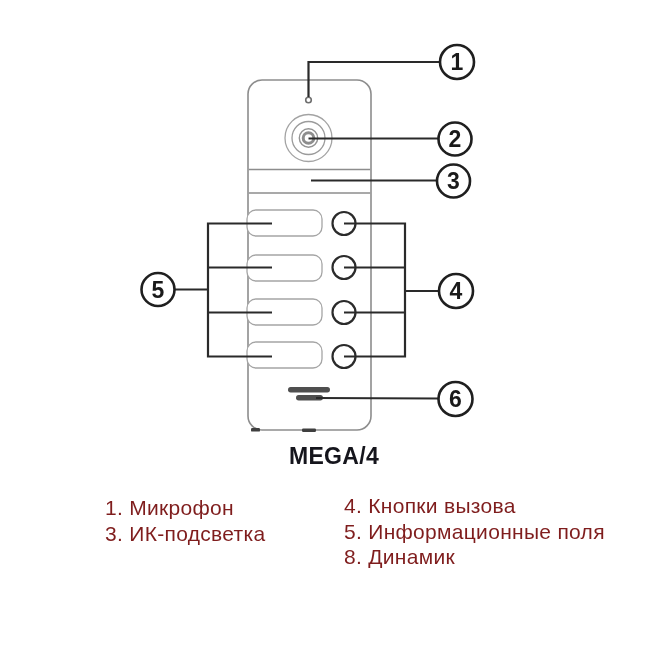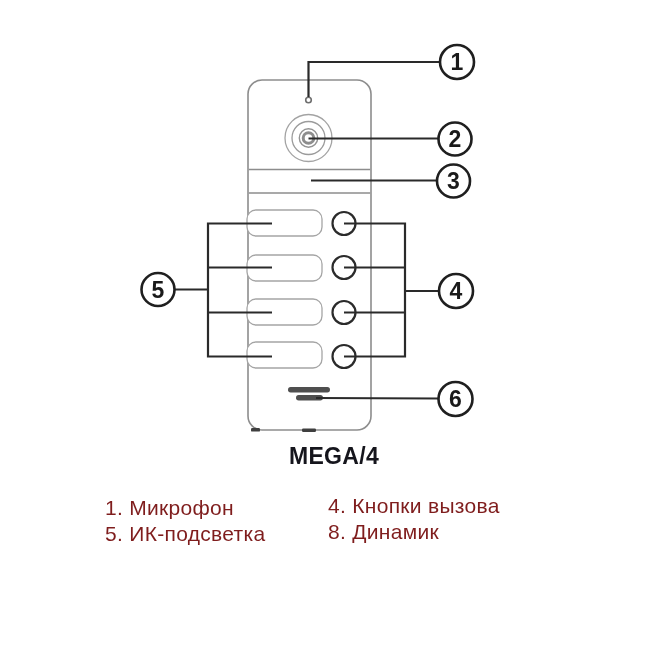--- a/index.html
+++ b/index.html
@@ -26,21 +26,21 @@
   }
   .legend-col{
     position:absolute;
     font-size:21px;
     line-height:25.5px;
     letter-spacing:0.3px;
     color:#7f1d1d;
     white-space:nowrap;
   }
   .legend-col.left{left:105px;top:495px;}
-  .legend-col.right{left:328px;top:493px;}
+  .legend-col.right{left:344px;top:493px;}
 </style>
 </head>
 <body>
 
 <div class="stage">
 
   <svg class="diagram-svg" width="650" height="650" viewBox="0 0 650 650">
 
     <g>
       <rect x="248" y="80" width="123" height="350" rx="14" fill="#ffffff" stroke="#8d8d8d" stroke-width="1.6"></rect>
@@ -120,20 +120,21 @@
         <circle cx="455.5" cy="399" r="17" fill="#ffffff" stroke="#1f1f1f" stroke-width="2.6"></circle>
         <text class="callout-num" x="455.5" y="399" text-anchor="middle" dominant-baseline="central">6</text>
       </g>
     </g>
 
     <text class="model-label" x="334" y="464" text-anchor="middle">MEGA/4</text>
   </svg>
 
   <div class="legend-col left">
     <div>1. Микрофон</div>
-    <div>5. ИК-подсветка</div>
+    <div>3. ИК-подсветка</div>
   </div>
   <div class="legend-col right">
     <div>4. Кнопки вызова</div>
+    <div>5. Информационные поля</div>
     <div>8. Динамик</div>
   </div>
 
 </div>
 
 </body></html>

